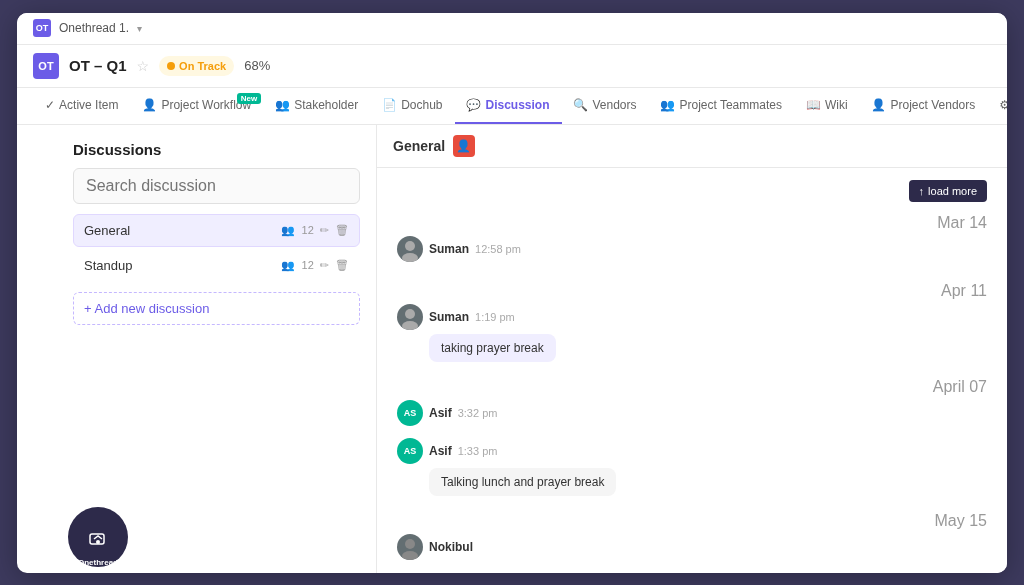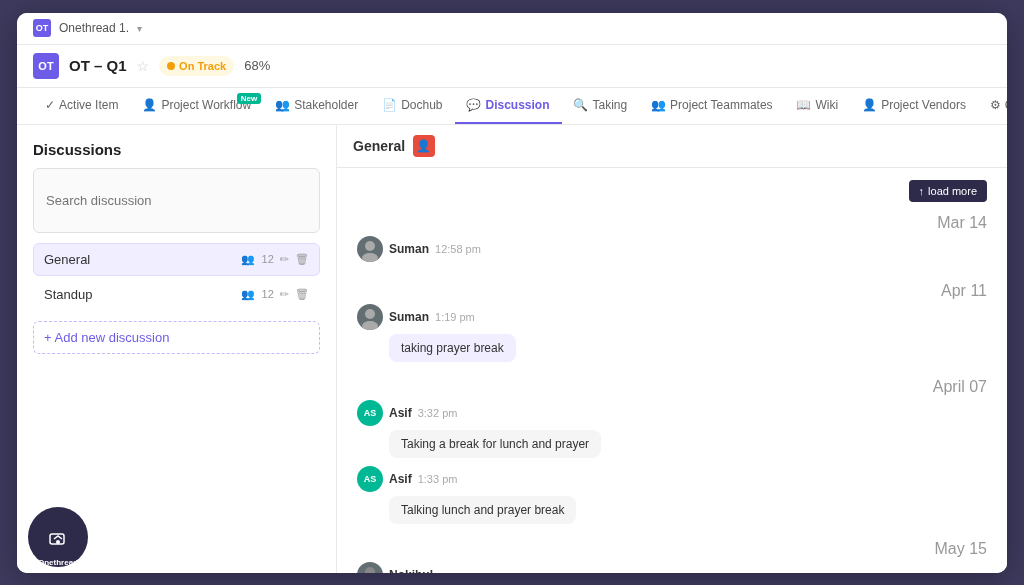--- a/index.html
+++ b/index.html
@@ -109,30 +109,31 @@
     
     .sidebar {
       width: 320px;
       border-right: 1px solid #e8e8e8;
       background: #fff;
       display: flex;
       flex-direction: column;
       padding: 16px;
       gap: 10px;
       overflow-y: auto;
+      margin-left: 40px;
     }
     .sidebar-title {
       font-size: 15px; font-weight: 700; color: #222;
     }
     .search-box {
       width: 100%;
       border: 1px solid #e0e0e0;
       border-radius: 6px;
-      padding: 24px 12px;
-      font-size: 13px; color: #999;
+      padding: 8px 12px;
+      font-size: 16px; color: #999;
       outline: none;
       background: #fafafa;
     }
     .discussion-list { display: flex; flex-direction: column; gap: 2px; }
     .discussion-item {
       display: flex; align-items: center; justify-content: space-between;
       padding: 8px 10px;
       border-radius: 6px;
       cursor: pointer;
       border: 1px solid transparent;
@@ -276,21 +277,21 @@
     <div class="nav-tab">
       <span class="tab-icon">📄</span>
       <span>Dochub</span>
     </div>
     <div class="nav-tab active">
       <span class="tab-icon">💬</span>
       <span>Discussion</span>
     </div>
     <div class="nav-tab">
       <span class="tab-icon">🔍</span>
-      <span>Taking</span>
+      <span>Vendors</span>
     </div>
     <div class="nav-tab">
       <span class="tab-icon">👥</span>
       <span>Project Teammates</span>
     </div>
     <div class="nav-tab">
       <span class="tab-icon">📖</span>
       <span>Wiki</span>
     </div>
     <div class="nav-tab">
@@ -390,21 +391,20 @@
           <div class="message-bubble">taking prayer break</div>
         </div>
 
         <div class="date-divider">April 07</div>
         <div class="message-group">
           <div class="message-header">
             <div class="avatar asif" style="font-size:9px;">AS</div>
             <span class="sender-name">Asif</span>
             <span class="message-time">3:32 pm</span>
           </div>
-          <div class="message-bubble light">Taking a break for lunch and prayer</div>
         </div>
         <div class="message-group">
           <div class="message-header">
             <div class="avatar asif" style="font-size:9px;">AS</div>
             <span class="sender-name">Asif</span>
             <span class="message-time">1:33 pm</span>
           </div>
           <div class="message-bubble light">Talking lunch and prayer break</div>
         </div>
 

